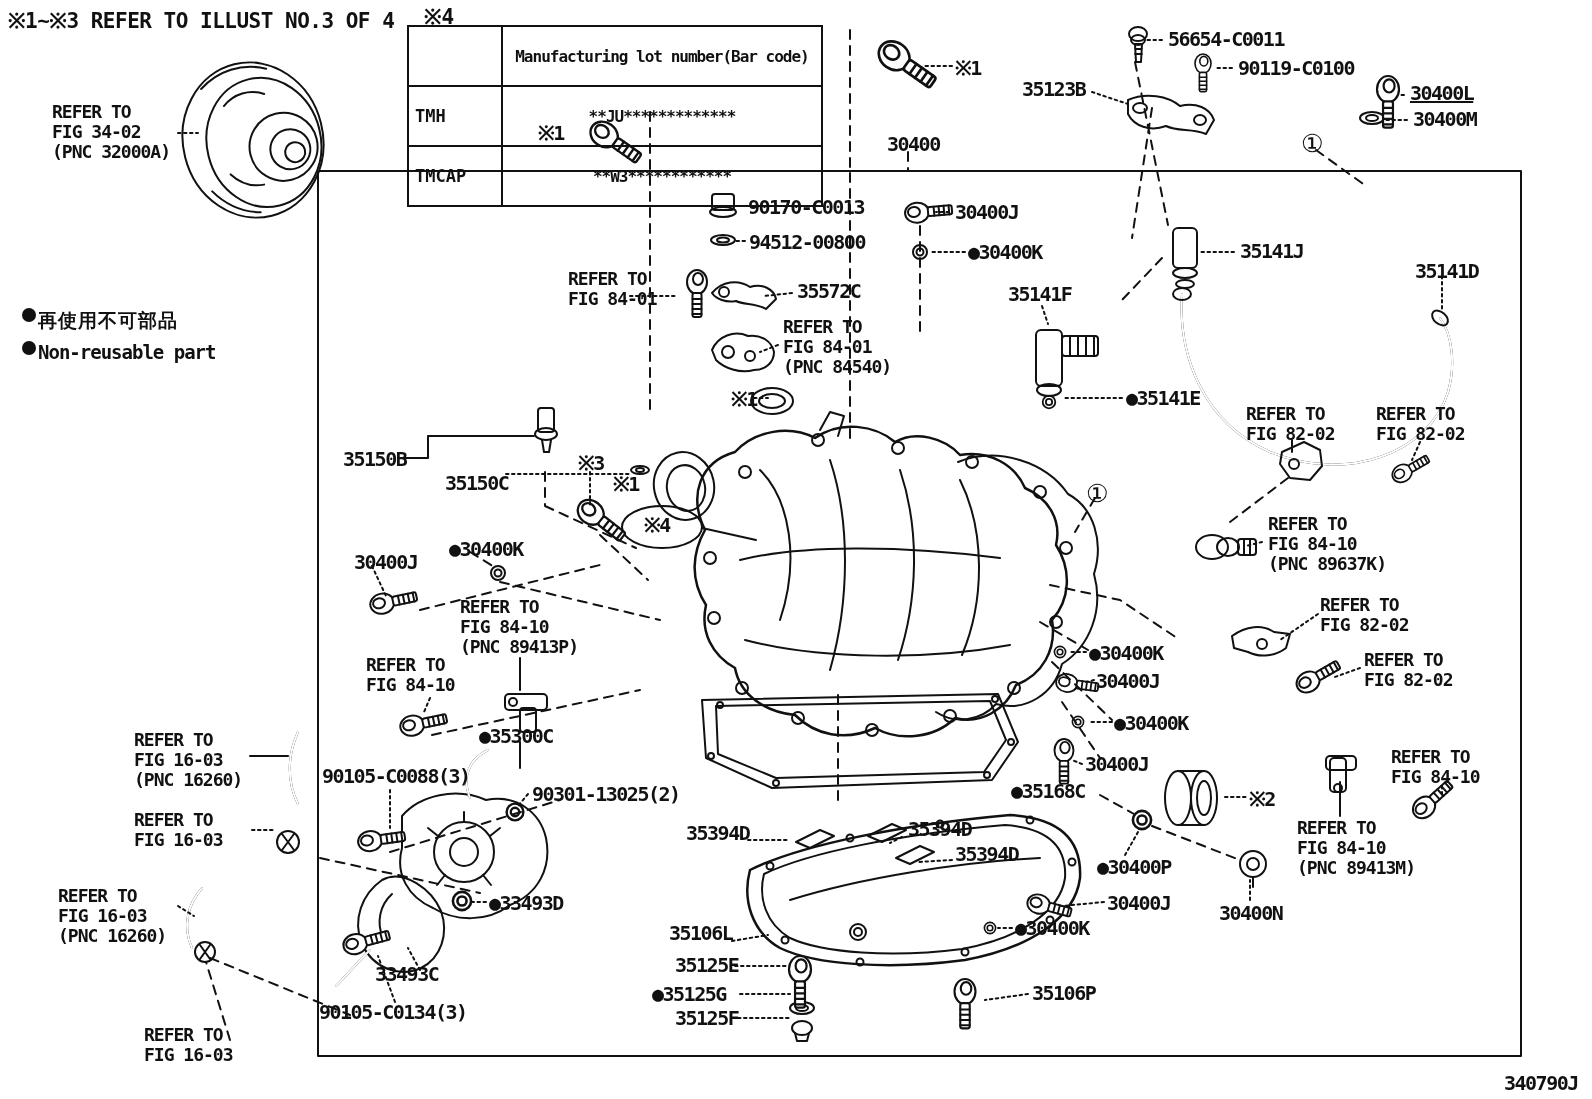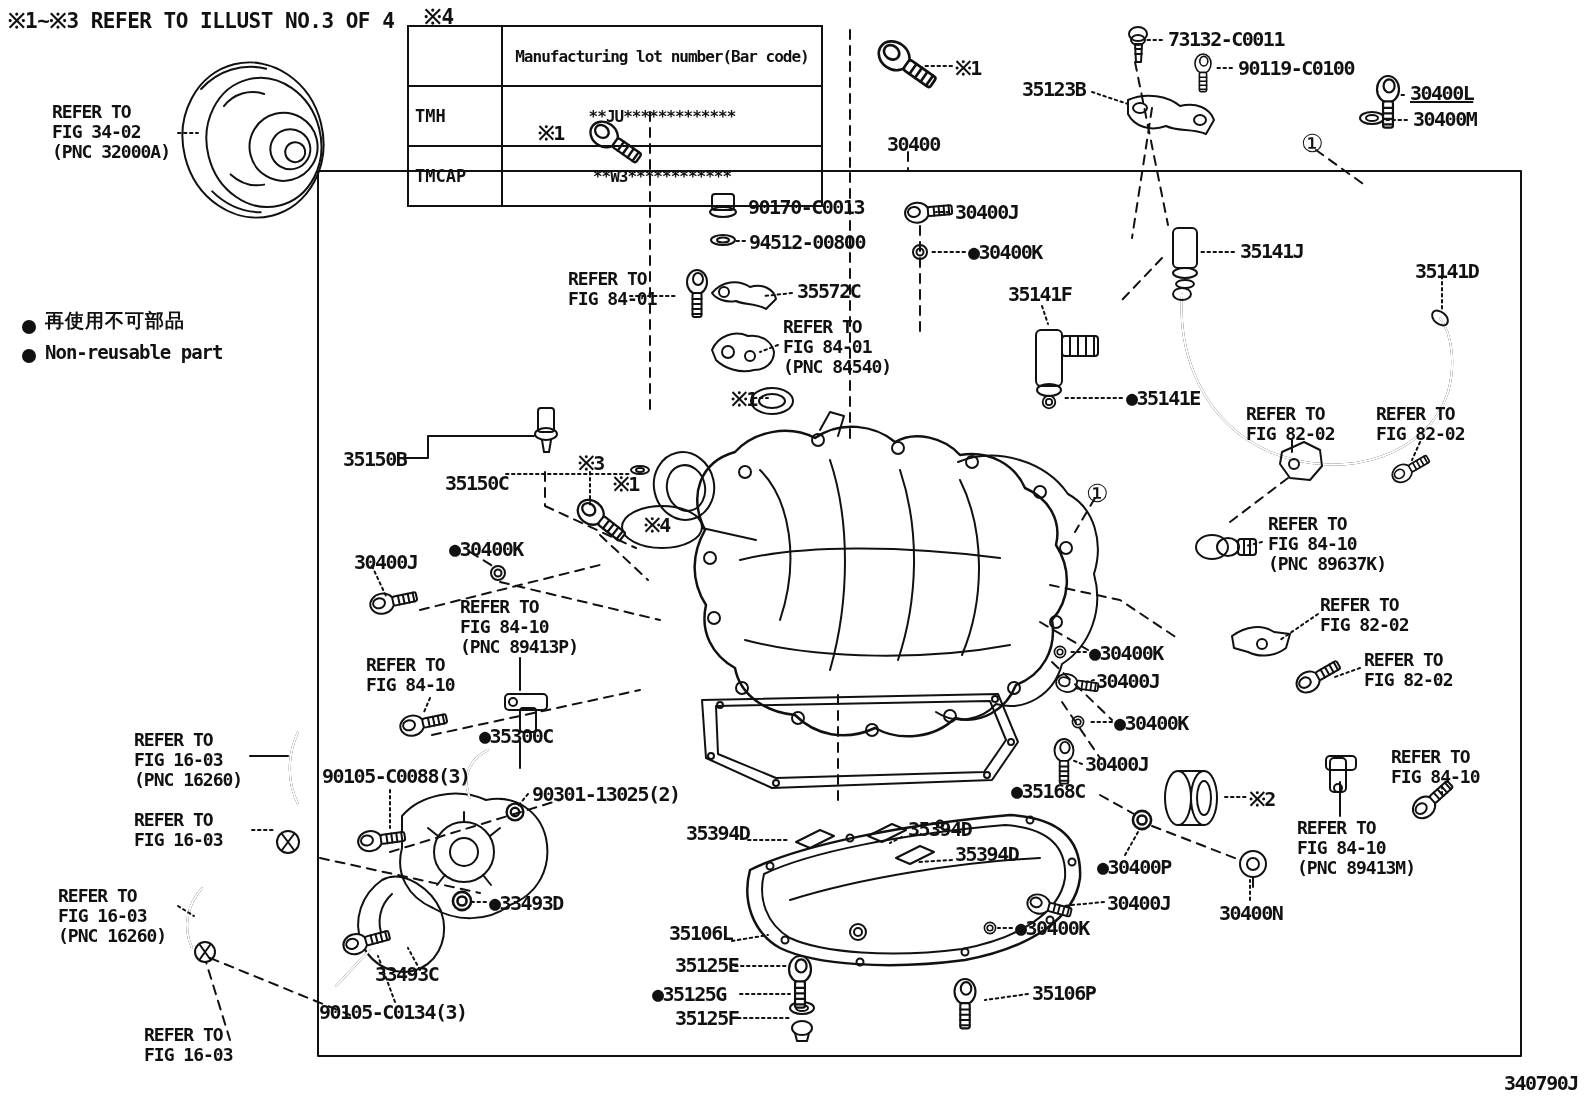--- a/index.html
+++ b/index.html
@@ -18,21 +18,21 @@
        letter-spacing:-1.5px;white-space:pre-line;color:#111}
   .lbl.ref{font-size:18px;letter-spacing:-1px}
   .lbl.circ{font-size:25px;font-weight:400;letter-spacing:0;font-family:"DejaVu Sans",sans-serif}
   #title{position:absolute;left:8px;top:6px;font-weight:700;font-size:21px;letter-spacing:-0.5px}
   #mark4{position:absolute;left:424px;top:2px;font-weight:700;font-size:21px}
   #lot-table{position:absolute;left:407px;top:25px;border-collapse:collapse}
   #lot-table td{border:2px solid #111;height:26px;font-weight:700;padding:16px 6px}
   #lot-table td.c1{width:80px;font-size:17px}
   #lot-table td.c2{width:306px;text-align:center;font-size:16px;letter-spacing:-1px}
   #legend{position:absolute;left:22px;top:308px;font-weight:700}
-  #legend .row{display:flex;align-items:flex-end;gap:9px;margin-bottom:7px}
+  #legend .row{display:flex;align-items:flex-start;gap:2px;margin-bottom:7px}
   #legend .dot{width:14px;height:14px;border-radius:50%;background:#111;flex:0 0 auto}
   #legend .jp{font-size:19px;font-family:"DejaVu Sans",sans-serif;letter-spacing:1px}
   #legend .en{font-size:19px;letter-spacing:-1px}
 </style>
 </head>
 <body>
 
 <div id="page">
 
   <svg class="canvas" viewBox="0 0 1592 1099">
@@ -415,21 +415,21 @@
       <span class="dot"></span>
       <span class="jp">再使用不可部品</span>
     </div>
     <div class="row">
       <span class="dot"></span>
       <span class="en">Non-reusable part</span>
     </div>
   </div>
 
   <div id="labels">
-      <div class="lbl " style="left: 1168px; top: 28px;">73132-C0011</div>
+      <div class="lbl " style="left: 1168px; top: 28px;">56654-C0011</div>
       <div class="lbl " style="left: 1238px; top: 57px;">90119-C0100</div>
       <div class="lbl " style="left: 1022px; top: 78px;">35123B</div>
       <div class="lbl " style="left: 955px; top: 57px;">※1</div>
       <div class="lbl " style="left: 1410px; top: 82px; text-decoration: underline;">30400L</div>
       <div class="lbl " style="left: 1413px; top: 108px;">30400M</div>
       <div class="lbl circ" style="left: 1301px; top: 130px;">①</div>
       <div class="lbl " style="left: 887px; top: 133px;">30400</div>
       <div class="lbl ref" style="left: 52px; top: 102px;">REFER TO
 FIG 34-02
 (PNC 32000A)</div>

